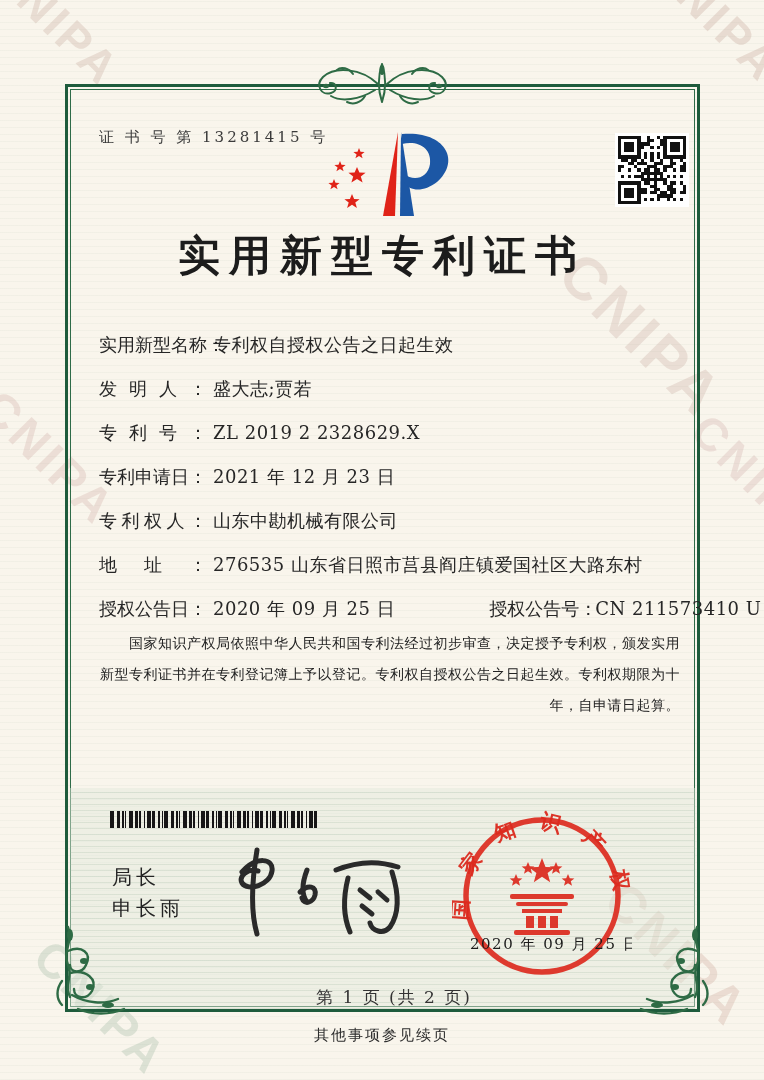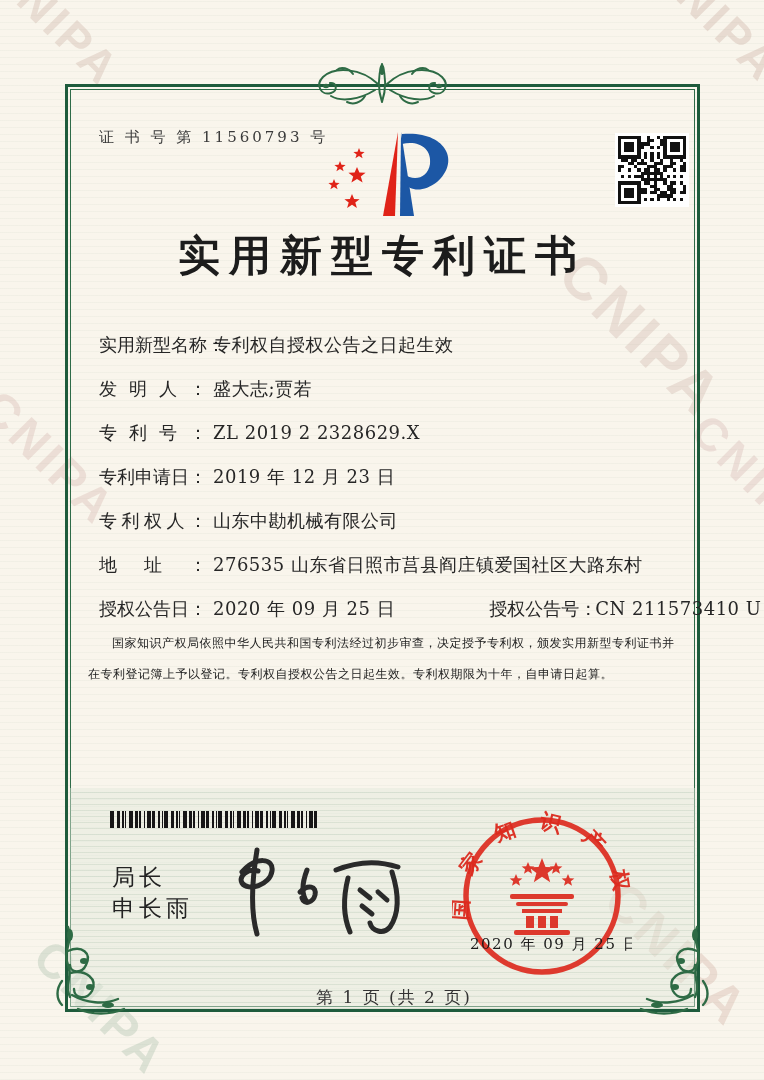--- a/index.html
+++ b/index.html
@@ -52,28 +52,28 @@
   .fields{position:absolute;left:99px;top:334px;width:566px;font-size:18px;color:#262626;}
   .frow{display:flex;line-height:22px;margin-bottom:22px;white-space:nowrap;}
   .flabel{
     display:inline-block;width:108px;text-align:justify;text-align-last:justify;
     flex:0 0 108px;margin-right:6px;
   }
   .fvalue{letter-spacing:0.5px;}
   .grant-pair2{margin-left:72px;display:flex;}
   .grant-pair2 .flabel{width:100px;flex:0 0 100px;margin-left:22px;}
   .body-text{
-    position:absolute;left:88px;top:628px;width:592px;font-size:12px;
-    line-height:31px;color:#222;
+    position:absolute;left:88px;top:628px;width:592px;font-size:14px;
+    line-height:31px;color:#222;text-align:right;
   }
   .body-text p{margin:0;text-indent:2em;letter-spacing:0.5px;}
   .barcode{position:absolute;left:110px;top:811px;height:17px;display:flex;align-items:stretch;}
   .barcode span{display:block;height:100%;background:#161616;}
   .signer{position:absolute;left:112px;top:862px;font-family:"Liberation Sans",sans-serif;
-    font-size:23px;color:#232323;letter-spacing:4px;line-height:31px;}
+    font-size:20px;color:#232323;letter-spacing:4px;line-height:31px;}
   .signature{position:absolute;left:212px;top:840px;width:210px;height:105px;}
   .seal{position:absolute;left:452px;top:806px;width:180px;height:180px;}
   .page-info{position:absolute;left:12px;top:986px;width:100%;text-align:center;
     font-size:17px;letter-spacing:2px;color:#333;}
   .footer-note{position:absolute;left:0;top:1026px;width:100%;text-align:center;
     font-size:15px;letter-spacing:2px;color:#2c2c2c;}
   .orn{position:absolute;pointer-events:none;}
   .orn-top{left:295px;top:60px;width:175px;height:48px;}
   .orn-bl{left:52px;top:925px;width:78px;height:100px;}
   .orn-br{left:635px;top:925px;width:78px;height:100px;transform:scaleX(-1);}
@@ -145,21 +145,21 @@
       <path d="M10,56 C4,64 4,74 10,80"></path>
     </g>
     <g fill="#2e6b45">
       <ellipse cx="18" cy="10" rx="3" ry="6"></ellipse>
       <ellipse cx="32" cy="36" rx="4" ry="3"></ellipse>
       <ellipse cx="38" cy="62" rx="4" ry="3"></ellipse>
       <ellipse cx="56" cy="80" rx="6" ry="3"></ellipse>
     </g>
   </svg>
 
-  <div class="cert-no">证 书 号 第 11560793 号</div>
+  <div class="cert-no">证 书 号 第 13281415 号</div>
 
   <svg class="logo" viewBox="0 0 150 108">
     <g fill="#e02318">
       <polygon points="37,30 38.5,33.8 42.6,33.9 39.4,36.4 40.6,40.3 37,38 33.4,40.3 34.6,36.4 31.4,33.9 35.5,33.8"></polygon>
       <polygon points="18,43 19.5,46.8 23.6,46.9 20.4,49.4 21.6,53.3 18,51 14.4,53.3 15.6,49.4 12.4,46.9 16.5,46.8"></polygon>
       <polygon points="35,49 37.4,54.6 43.6,54.8 38.8,58.6 40.6,64.5 35,61 29.4,64.5 31.2,58.6 26.4,54.8 32.6,54.6"></polygon>
       <polygon points="12,61 13.5,64.8 17.6,64.9 14.4,67.4 15.6,71.3 12,69 8.4,71.3 9.6,67.4 6.4,64.9 10.5,64.8"></polygon>
       <polygon points="30,76 32.1,81 37.6,81.2 33.3,84.6 34.9,89.9 30,86.8 25.1,89.9 26.7,84.6 22.4,81.2 27.9,81"></polygon>
       <path d="M76,14 L61,98 L73,98 Z"></path>
     </g>
@@ -623,21 +623,21 @@
     <div class="frow">
       <span class="flabel">发明人：</span>
       <span class="fvalue">盛大志;贾若</span>
     </div>
     <div class="frow">
       <span class="flabel">专利号：</span>
       <span class="fvalue">ZL 2019 2 2328629.X</span>
     </div>
     <div class="frow">
       <span class="flabel">专利申请日：</span>
-      <span class="fvalue">2019 年 12 月 23 日</span>
+      <span class="fvalue">2021 年 12 月 23 日</span>
     </div>
     <div class="frow">
       <span class="flabel">专利权人：</span>
       <span class="fvalue">山东中勘机械有限公司</span>
     </div>
     <div class="frow">
       <span class="flabel">地址：</span>
       <span class="fvalue">276535 山东省日照市莒县阎庄镇爱国社区大路东村</span>
     </div>
     <div class="frow">
@@ -743,14 +743,15 @@
       <rect x="74" y="110" width="8" height="12"></rect>
       <rect x="86" y="110" width="8" height="12"></rect>
       <rect x="98" y="110" width="8" height="12"></rect>
       <rect x="62" y="124" width="56" height="5" rx="2"></rect>
     </g>
     <text x="18" y="143" font-size="15" fill="#1b1b1b" letter-spacing="1.5" font-family="'DejaVu Serif',serif">2020 年 09 月 25 日</text>
   </svg>
 
   <div class="page-info">第 1 页 (共 2 页)</div>
 
+  <div class="footer-note">其他事项参见续页</div>
 
 </div>
 
 </body></html>

